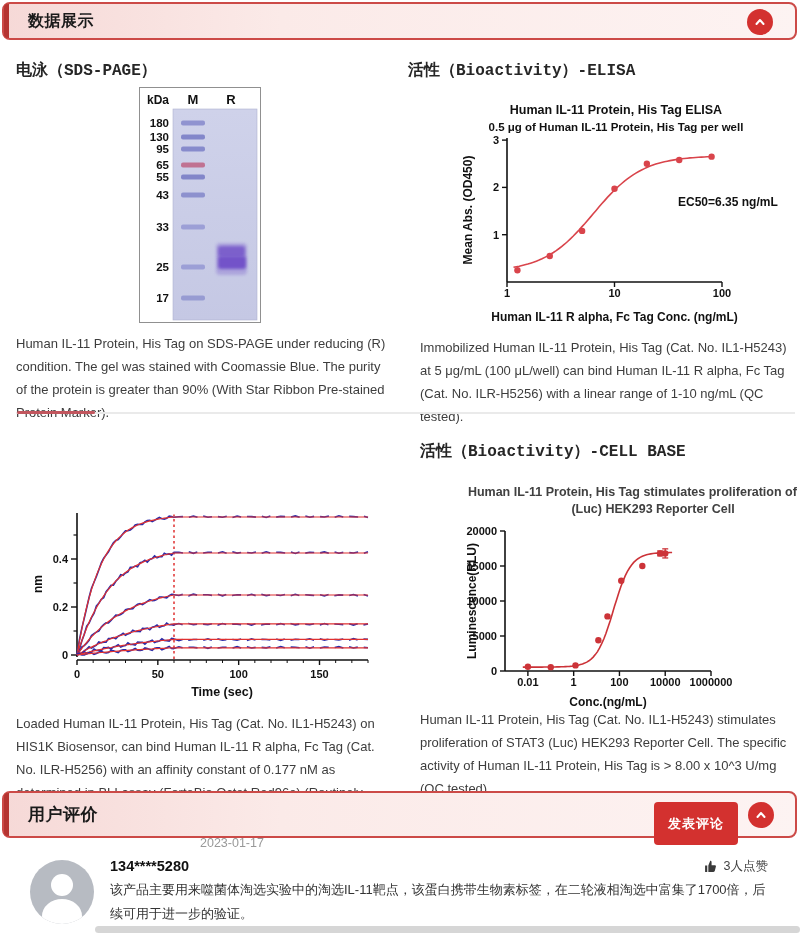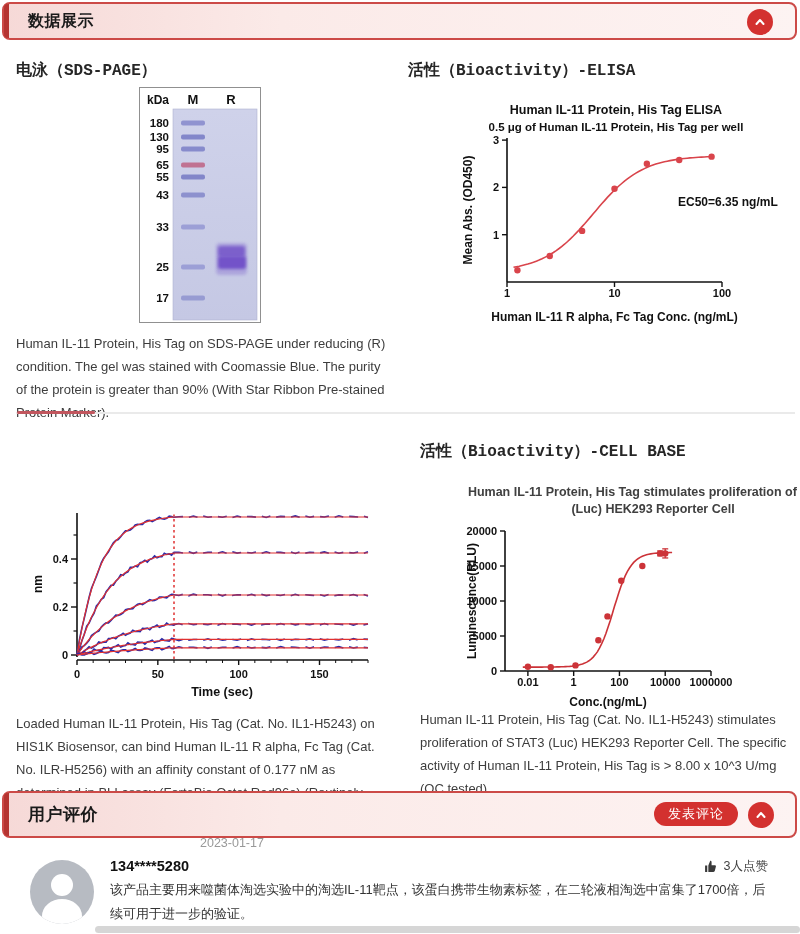--- a/index.html
+++ b/index.html
@@ -17,23 +17,23 @@
     position:absolute; left:0; top:0; bottom:0; width:5px;
     background:#b53431; border-radius:4px 0 0 4px;
   }
   .bar-title { margin-left:24px; font-size:16px; font-weight:bold; color:#1a1a1a; letter-spacing:0.5px; }
   .circle-btn {
     position:absolute; width:26px; height:26px; border-radius:50%;
     background:#d3312f; border:none; cursor:pointer;
     display:flex; align-items:center; justify-content:center;
   }
   .post-btn {
-    position:absolute; right:57px; top:9px; width:84px; height:24px;
-    background:#d3312f; color:#fff; border:none; border-radius:12px;
-    font-size:13px; font-weight:normal; cursor:pointer; font-family:inherit;
+    position:absolute; right:57px; top:9px; width:84px; height:43px;
+    background:#d3312f; color:#fff; border:none; border-radius:4px;
+    font-size:13px; font-weight:bold; cursor:pointer; font-family:inherit;
     letter-spacing:1px;
   }
   .sec-title { position:absolute; font-size:16px; font-weight:bold; color:#262626;font-family:Liberation Mono, monospace; }
   .caption { position:absolute; font-size:13px; line-height:1.78; color:#3d3d3d; }
   .divider-track { position:absolute; left:16px; width:779px; height:2px; background:#eaeaea; }
   .divider-thumb { position:absolute; width:78px; height:3px; background:#c2565e; border-radius:2px; }
   .chart-title-block { position:absolute; text-align:center; font-weight:bold; font-size:12.5px; color:#404040; line-height:1.35;margin-left:47px; }
   .review-user { position:absolute; font-size:14.5px; font-weight:bold; color:#111; }
   .review-date { position:absolute; font-size:12.5px; color:#999; }
   .review-likes { position:absolute; font-size:12.5px; color:#444; display:flex; align-items:center; gap:7px; cursor:pointer; }
@@ -122,20 +122,21 @@
       <circle cx="194.5" cy="88.819" r="3.2" fill="#d9444b"></circle>
       <circle cx="226.86072453387797" cy="63.75" r="3.2" fill="#d9444b"></circle>
       <circle cx="259.22144906775594" cy="59.96600000000001" r="3.2" fill="#d9444b"></circle>
       <circle cx="291.58217360163394" cy="56.655000000000015" r="3.2" fill="#d9444b"></circle>
       <text x="196" y="14" font-size="12.5" font-weight="700" text-anchor="middle" fill="#111">Human IL-11 Protein, His Tag ELISA</text>
       <text x="196" y="31" font-size="11.5" font-weight="700" text-anchor="middle" fill="#111">0.5 μg of Human IL-11 Protein, His Tag per well</text>
       <text x="194.5" y="221" font-size="12" font-weight="700" text-anchor="middle" fill="#111">Human IL-11 R alpha, Fc Tag Conc. (ng/mL)</text>
       <text x="52" y="110" font-size="12" font-weight="700" text-anchor="middle" fill="#111" transform="rotate(-90 52 110)">Mean Abs. (OD450)</text>
       <text x="258" y="106" font-size="12" font-weight="700" text-anchor="start" fill="#111">EC50=6.35 ng/mL</text>
     </svg>
+  <div class="caption" style="left:420px;top:336px;width:372px;">Immobilized Human IL-11 Protein, His Tag (Cat. No. IL1-H5243) at 5 μg/mL (100 μL/well) can bind Human IL-11 R alpha, Fc Tag (Cat. No. ILR-H5256) with a linear range of 1-10 ng/mL (QC tested).</div>
 
   <div class="divider-track" style="top:412px;"></div>
   <div class="divider-thumb" style="left:17px;top:411px;"></div>
 
   <svg id="chart-bli" width="390" height="218" style="position:absolute;left:30px;top:488px;">
       <line x1="47" y1="25" x2="47" y2="169" stroke="#111" stroke-width="1.6"></line>
       <line x1="47" y1="172" x2="338" y2="172" stroke="#111" stroke-width="1.6"></line>
       <line x1="41" y1="167" x2="47" y2="167" stroke="#111" stroke-width="1.4"></line>
       <text x="38" y="171" font-size="11" font-weight="700" text-anchor="end" fill="#111">0</text>
       <line x1="41" y1="119" x2="47" y2="119" stroke="#111" stroke-width="1.4"></line>

